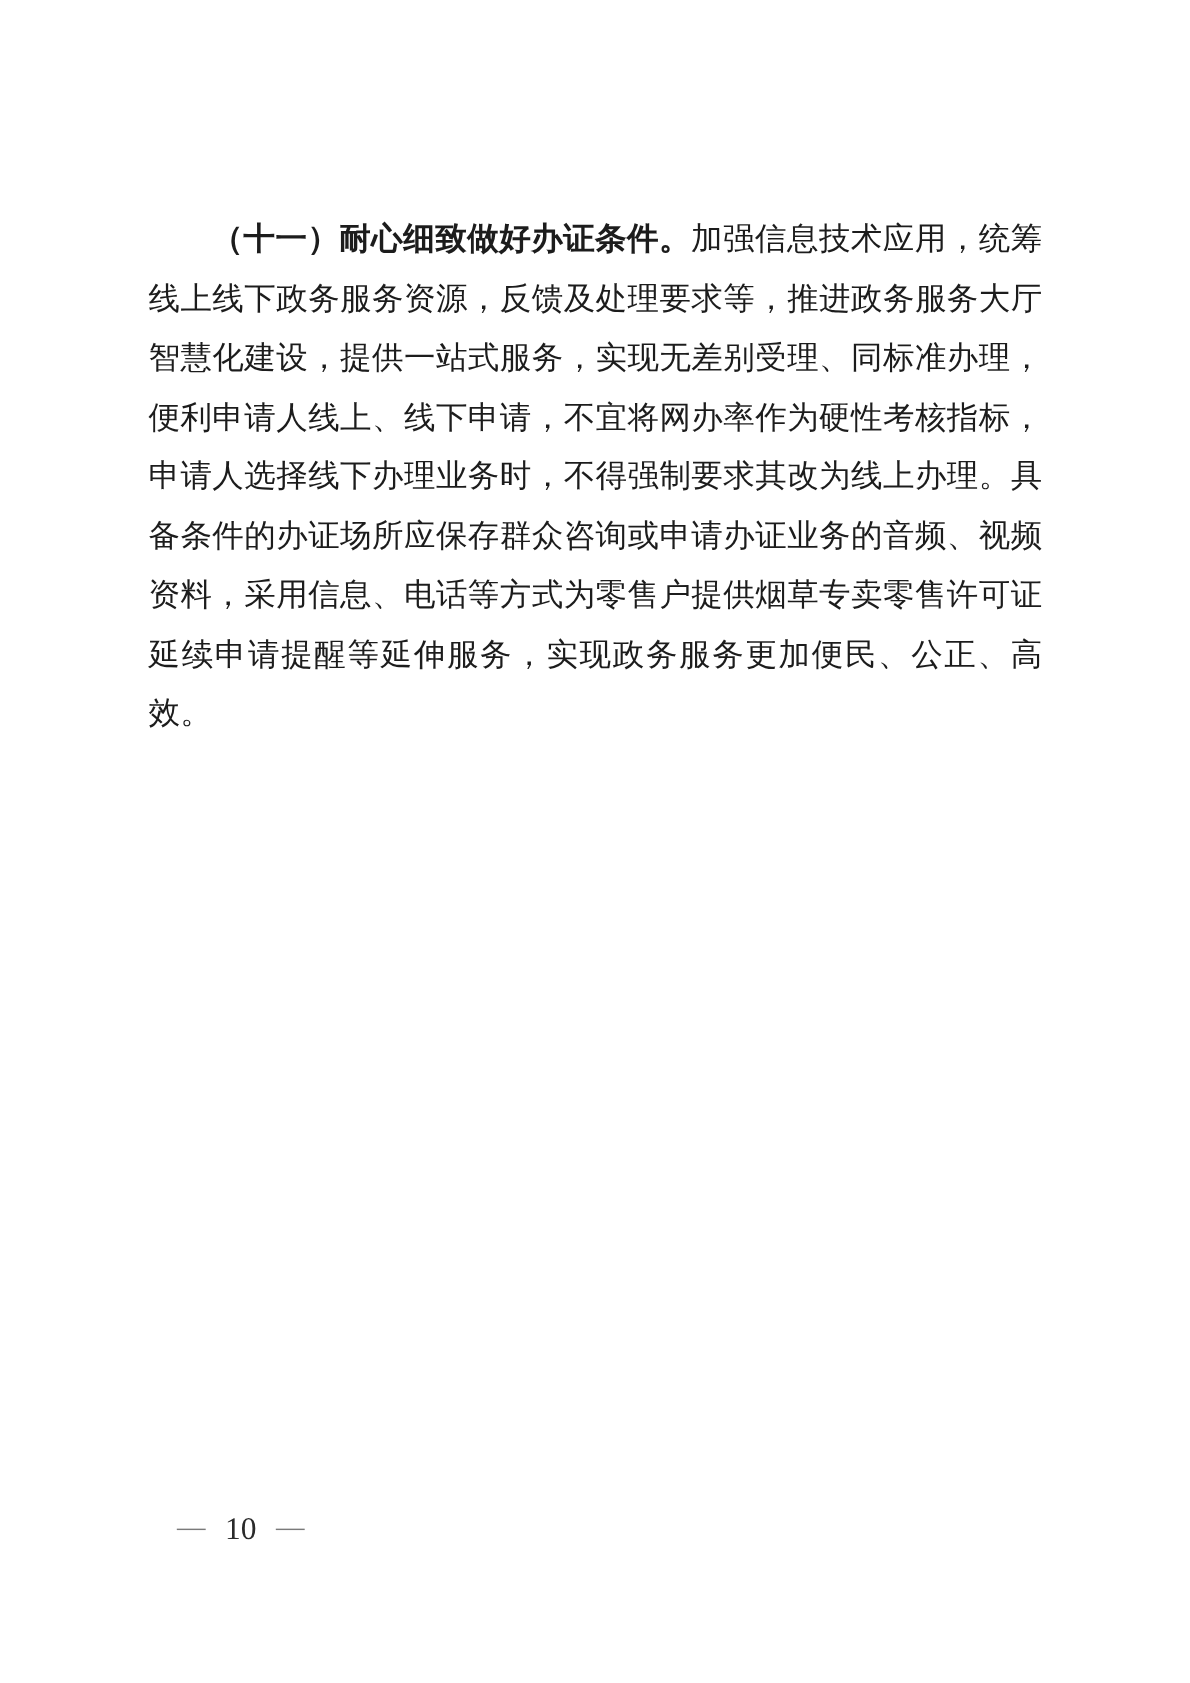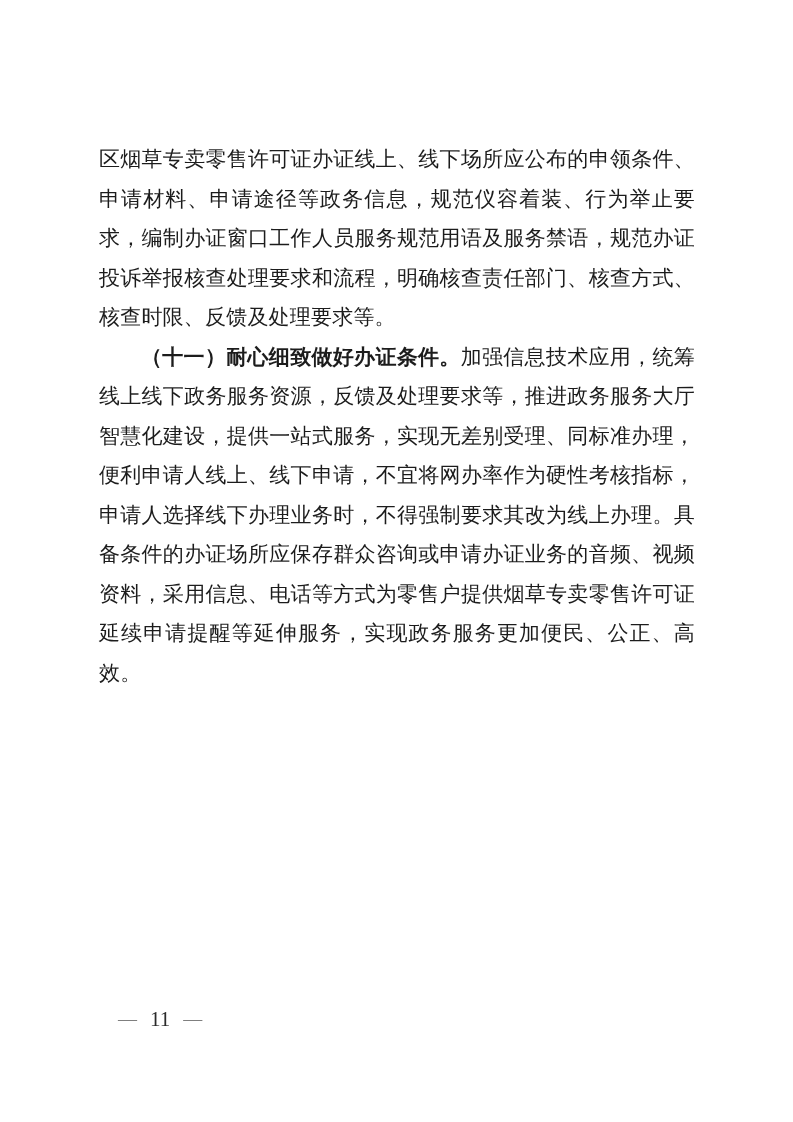--- a/index.html
+++ b/index.html
@@ -54,27 +54,26 @@
     color: #2a2a2a;
   }
 </style>
 </head>
 <body>
 
 <div class="page">
 
   <div class="text-block">
 
-    <p class="para"><span>区烟草专卖零售许可证办证线上、线下场所应公布的申领条件、申请材料、申请途径等政务信息，规范仪容着装、行为举止要求，编制办证窗口工作人员服务规范用语及服务禁语，规范办证投诉举报核查处理要求和流程，明确核查责任部门、核查方式、核查时限、反馈及处理要求等。</span></p>
 
     <p class="para indent"><b>（十一）耐心细致做好办证条件。</b><span>加强信息技术应用，统筹线上线下政务服务资源，反馈及处理要求等，推进政务服务大厅智慧化建设，提供一站式服务，实现无差别受理、同标准办理，便利申请人线上、线下申请，不宜将网办率作为硬性考核指标，申请人选择线下办理业务时，不得强制要求其改为线上办理。具备条件的办证场所应保存群众咨询或申请办证业务的音频、视频资料，采用信息、电话等方式为零售户提供烟草专卖零售许可证延续申请提醒等延伸服务，实现政务服务更加便民、公正、高效。</span></p>
 
 
 
   </div>
 
   <div class="footer">
     <span class="dash">—</span>
-    <span class="num">11</span>
+    <span class="num">10</span>
     <span class="dash">—</span>
   </div>
 
 </div>
 
 </body></html>

